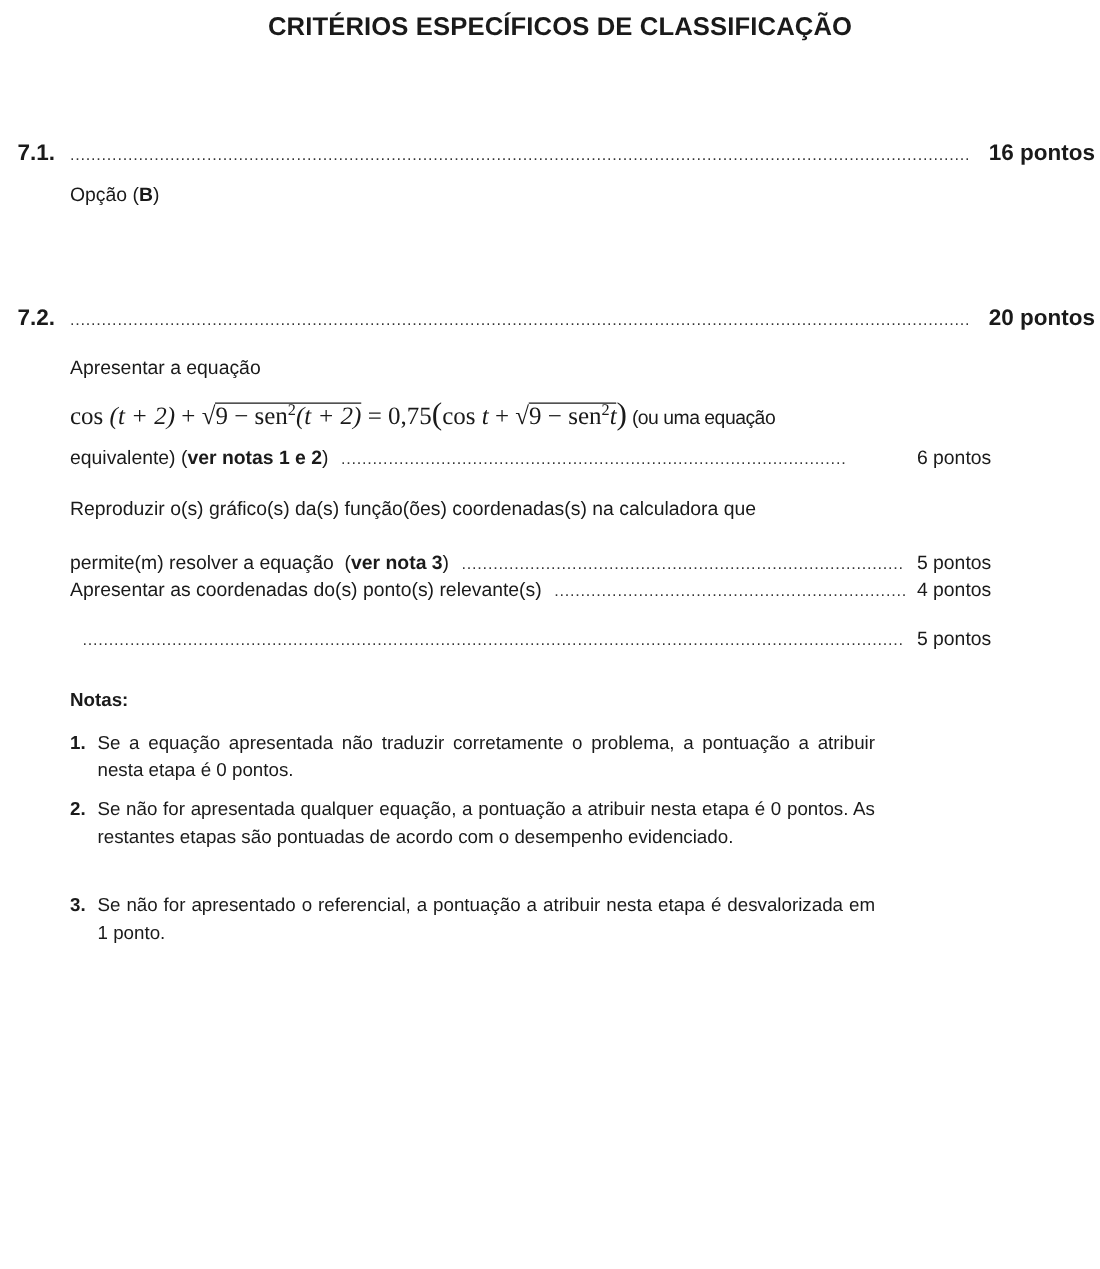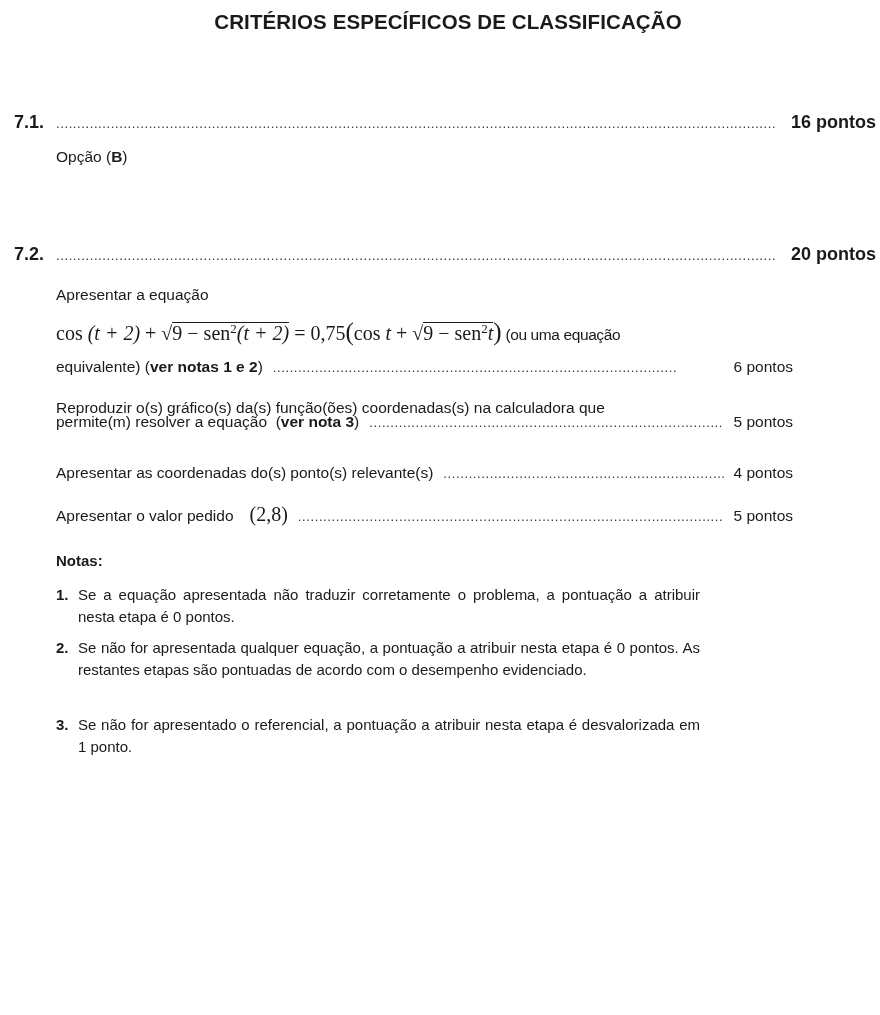--- a/index.html
+++ b/index.html
@@ -58,34 +58,33 @@
   <span class="math"><span>cos</span> <i>(t + 2)</i><span> + </span><span>√</span><span class="sqrt"><span>9 − sen</span><sup>2</sup><i>(t + 2)</i></span><span> = 0,75</span><span class="big-paren">(</span><span>cos </span><i>t</i><span> + </span><span>√</span><span class="sqrt"><span>9 − sen</span><sup>2</sup><i>t</i></span><span class="big-paren">)</span></span><span style="font-size:15.5px; letter-spacing:-0.4px;"> (ou uma equação</span>
 </div>
 
 <div class="step-row" style="top:358px;justify-content:space-between;">
   <span class="label"><span>equivalente) (</span><span class="b">ver notas 1 e 2</span><span>)</span></span>
   <span class="dots2"></span>
   <span style="white-space:nowrap;margin-left:47px;">6 pontos</span>
 </div>
 
 <div class="text" style="top:399px;">Reproduzir o(s) gráfico(s) da(s) função(ões) coordenadas(s) na calculadora que</div>
-<div class="step-row" style="top:413px;justify-content:space-between;">
+<div class="step-row" style="top:442px;justify-content:space-between;">
   <span class="label"><span style="white-space:pre;">permite(m) resolver a equação  (</span><span class="b">ver nota 3</span><span>)</span></span>
   <span class="dots2"></span>
   <span style="white-space:nowrap;">5 pontos</span>
 </div>
 
 <div class="step-row" style="top:464px;">
   <span class="label">Apresentar as coordenadas do(s) ponto(s) relevante(s)</span>
   <span class="dots2"></span>
   <span style="white-space:nowrap;">4 pontos</span>
 </div>
 
 <div class="step-row" style="top:503px;">
-  <span class="label"><span>Apresentar o valor pedido</span><span class="math" style="margin-left:16px;">(2,8)</span></span>
   <span class="dots2"></span>
   <span style="white-space:nowrap;">5 pontos</span>
 </div>
 
 <div class="notes-title">Notas:</div>
 
 <div class="note" style="top:584px;">
   <span class="num">1.</span>
   <span>Se a equação apresentada não traduzir corretamente o problema, a pontuação a atribuir nesta etapa é 0 pontos.</span>
 </div>

